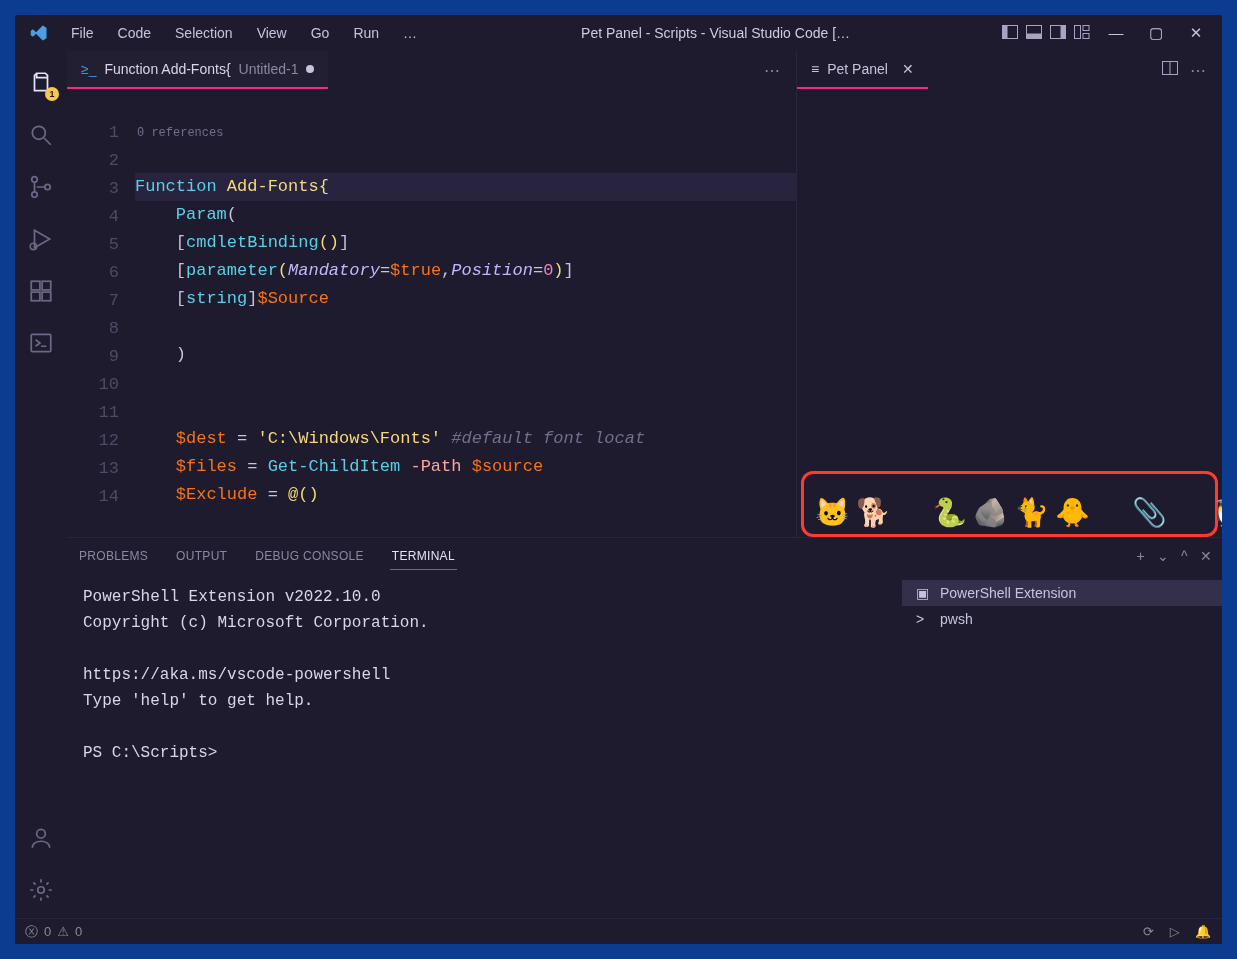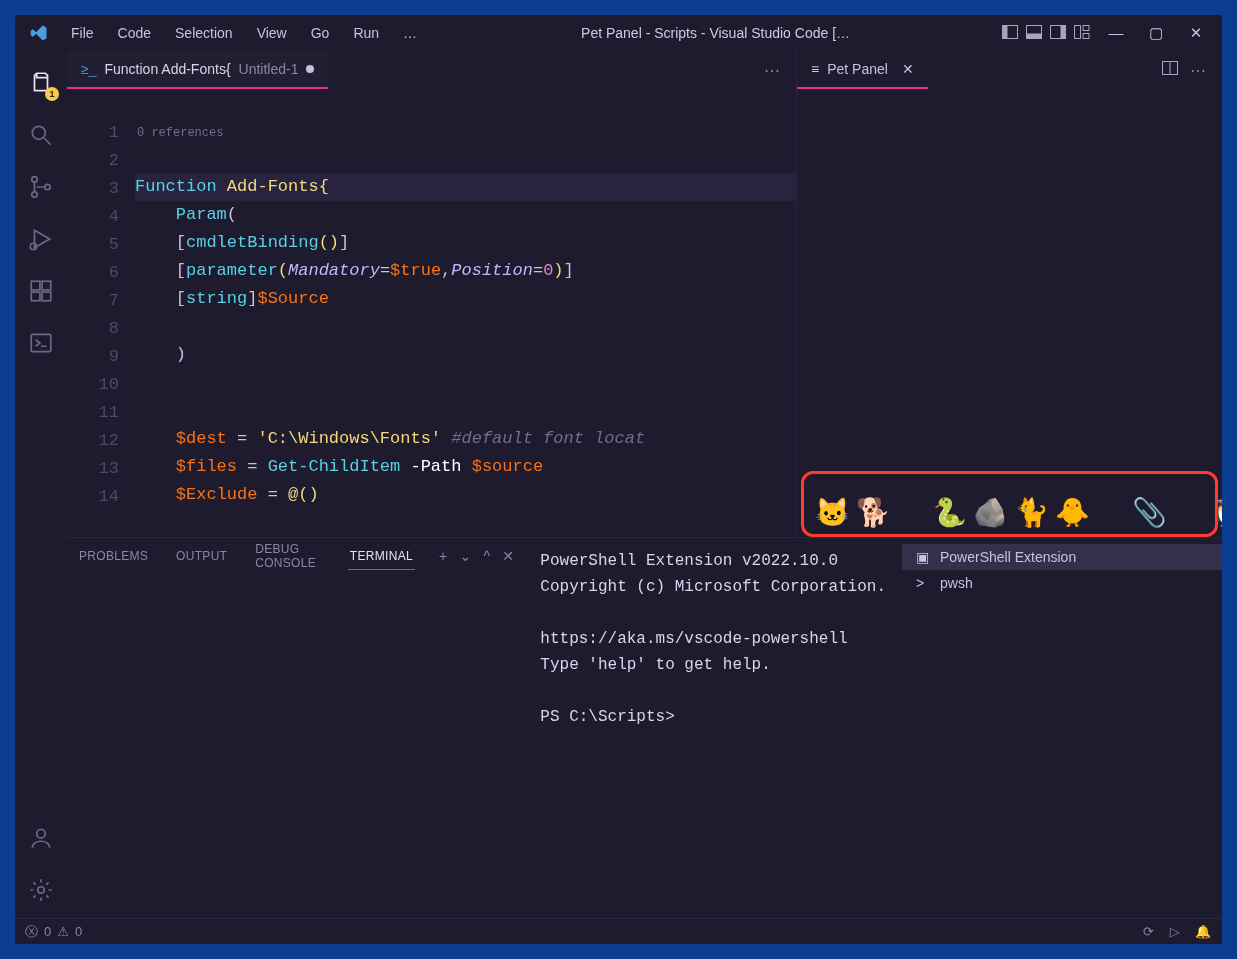--- a/index.html
+++ b/index.html
@@ -172,21 +172,21 @@
 .var { color: #f97316; }
 .op { color: #c7c2dd; }
 .param { color: #c4b5fd; font-style: italic; }
 .attr { color: #5ad0e6; }
 .str { color: #f5d97a; }
 .comment { color: #726e8c; font-style: italic; }
 .bracket { color: #f5d97a; }
 .punct { color: #c7c2dd; }
 .num { color: #e886bf; }
 .cmd { color: #5ad0e6; }
-.flag { color: #ffffff; }
+.flag { color: #fca5a5; }
 
 .pet-body {
   flex: 1;
   position: relative;
   background: #1e1b2e;
 }
 .pet-highlight {
   position: absolute;
   left: 4px; right: 4px;
   bottom: 0;
@@ -201,21 +201,21 @@
   right: 18px;
   display: flex;
   align-items: flex-end;
   font-size: 28px;
 }
 .pet-sprite { margin-right: 6px; }
 
 .panel-area {
   height: 380px;
   display: flex;
-  flex-direction: row;
+  flex-direction: column;
 }
 .panel-tabs {
   display: flex;
   align-items: center;
   height: 36px;
   padding: 0 10px;
   color: #8b87a3;
   font-size: 12px;
   letter-spacing: 0.3px;
   gap: 24px;

